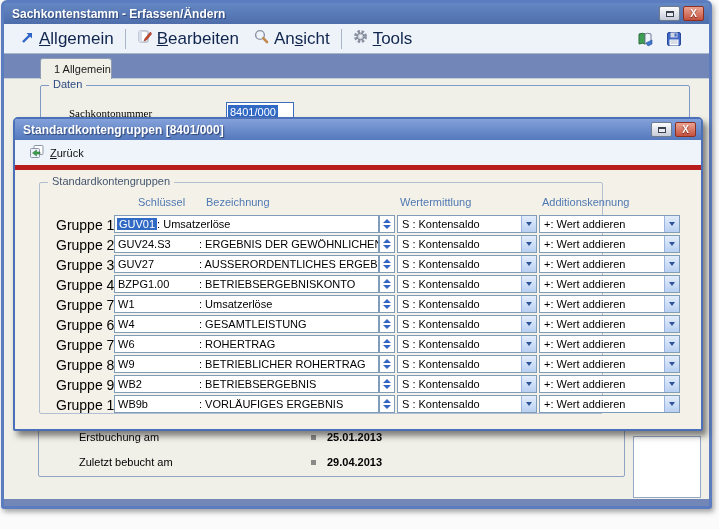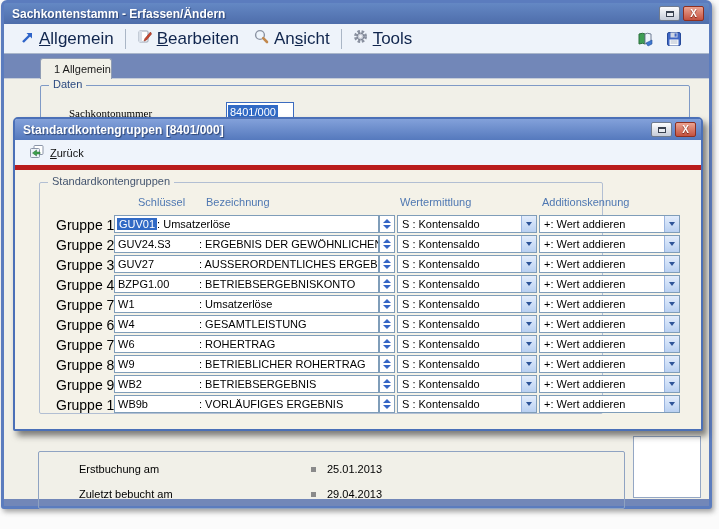--- a/index.html
+++ b/index.html
@@ -41,25 +41,25 @@
   .groupbox { position:absolute; border:1px solid #8aa0c4; border-radius:2px; }
   .legend { position:absolute; top:-8px; left:8px; background:#f1f0e8; padding:0 4px;
     font-size:11px; }
   .gb-daten { left:36px; top:6px; width:650px; height:120px; border-color:#7f9ac6; }
   .gb-daten .legend { color:#2c4a80; }
   .flabel { position:absolute; left:28px; top:21px; font-size:11px; color:#000;font-family:Liberation Serif, serif; }
   .sk-input { position:absolute; left:185px; top:16px; width:68px; height:20px;
     background:#fff; border:1px solid #3c6cc0; font-size:11px; display:flex; align-items:center; padding:0 1px; }
   .sk-input .selval { background:#316ac5; color:#fff; padding:1px 2px; }
 
-  .gb-dates { left:34px; top:372px; width:587px; height:58px; border-color:#8fa3c2; }
+  .gb-dates { left:34px; top:340px; width:587px; height:58px; border-color:#8fa3c2; }
   .drow { position:absolute; left:0; font-size:11px; color:#000; }
   .drow .dl { position:absolute; left:40px; top:0; width:200px; }
   .drow .bullet { position:absolute; left:272px; top:4px; width:5px; height:5px; background:#8a8a8a; }
-  .drow .dv { position:absolute; left:288px; top:0; }
+  .drow .dv { position:absolute; left:288px; top:0;font-weight:bold; }
 
   .whitepanel { position:absolute; left:629px; top:357px; width:68px; height:62px;
     background:#fff; border:1px solid #94a7c4; }
 
   
   .dialog { position:absolute; left:13px; top:117px; width:690px; height:314px;
     border:2px solid #4b70b7; border-radius:5px 5px 2px 2px; background:#f4f2e8;
     box-shadow:4px 5px 6px rgba(30,30,30,.55); z-index:10; }
   .dlg-titlebar { height:21px; background:linear-gradient(#83a1da,#5579bd);
     display:flex; align-items:center; padding:0 5px 0 8px; border-radius:2px 2px 0 0; }

